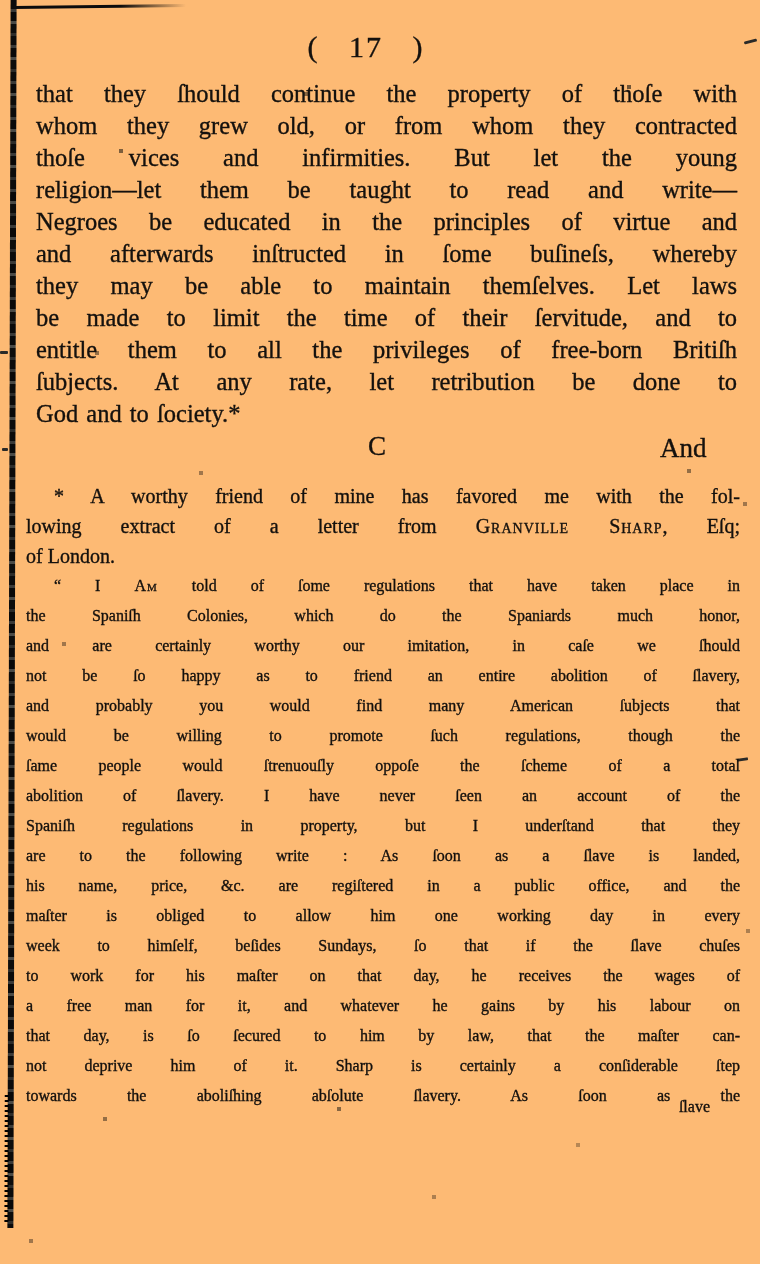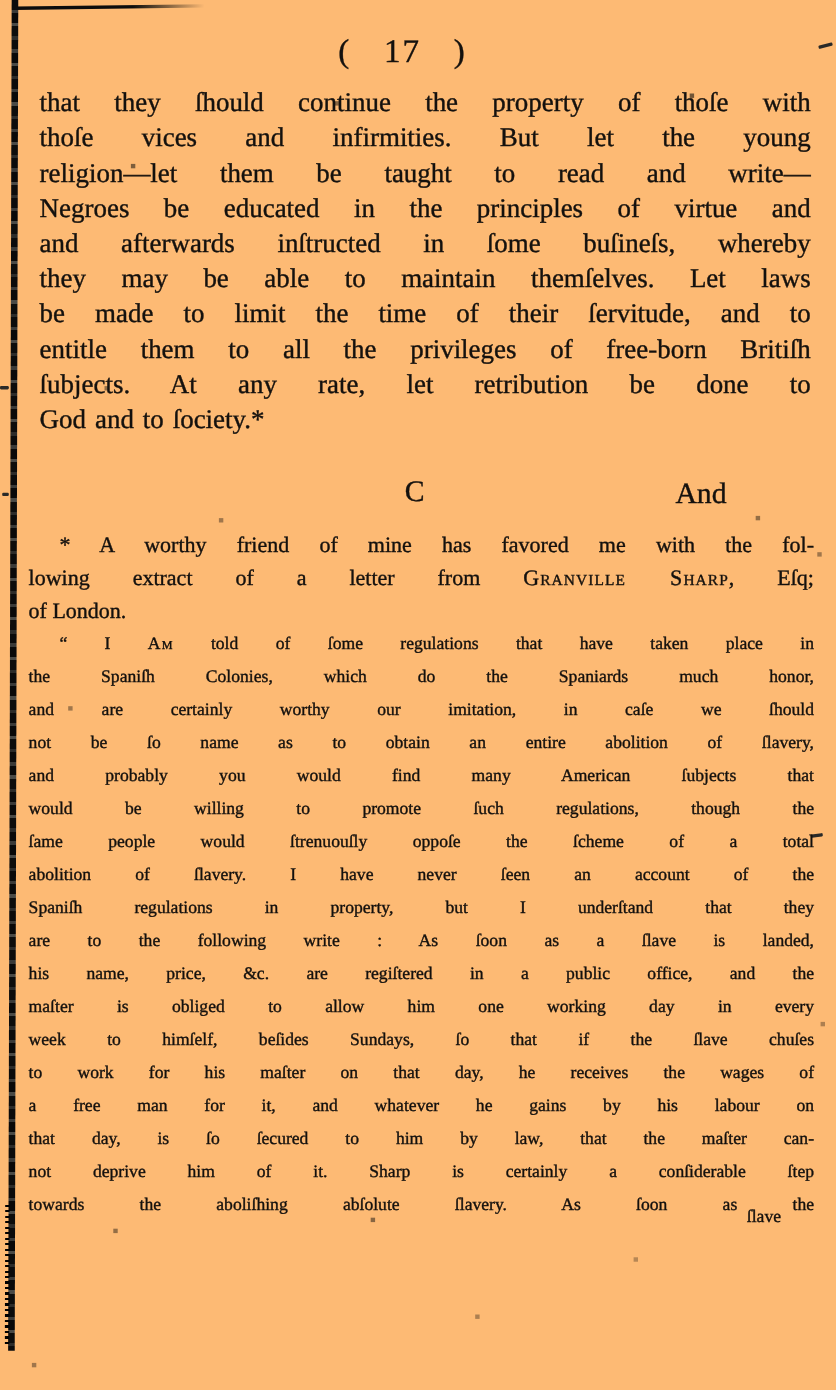--- a/index.html
+++ b/index.html
@@ -101,21 +101,21 @@
     text-align-last: justify;
     text-justify: inter-word;
     white-space: nowrap;
     overflow: visible;
   }
   .line.endline { text-align-last: left; }
   .line.indent { text-indent: 28px; }
   .sc { font-variant: small-caps; letter-spacing: 1px; }
   .sig-row { position: absolute; left: 36px; top: 431px; width: 701px; height: 36px; font-size: 27px; }
   .sig-c   { position: absolute; left: 332px; top: 0; }
-  .sig-and { position: absolute; left: 578px; top: 2px; }
+  .sig-and { position: absolute; left: 624px; top: 2px; }
   .catchword {
     position: absolute;
     left: 650px; top: 1098px; width: 60px;
     font-size: 16px;
     text-align: right;
   }
 </style>
 </head>
 <body>
 
@@ -126,20 +126,21 @@
   <div class="speckles"></div>
   <div class="dash dash-tr"></div>
   <div class="dash dash-r1"></div>
   <div class="dash dash-l1"></div>
   <div class="dash dash-l2"></div>
 
   <div class="page-num ink">( 17 )</div>
 
   <div class="main-text ink">
       <div class="line"><span>that they ſhould continue the property of thoſe with</span></div>
+      <div class="line"><span>whom they grew old, or from whom they contracted</span></div>
       <div class="line"><span>thoſe vices and infirmities.  But let the young</span></div>
       <div class="line"><span>religion—let them be taught to read and write—</span></div>
       <div class="line"><span>Negroes be educated in the principles of virtue and</span></div>
       <div class="line"><span>and afterwards inſtructed in ſome buſineſs, whereby</span></div>
       <div class="line"><span>they may be able to maintain themſelves.  Let laws</span></div>
       <div class="line"><span>be made to limit the time of their ſervitude, and to</span></div>
       <div class="line"><span>entitle them to all the privileges of free-born Britiſh</span></div>
       <div class="line"><span>ſubjects.  At any rate, let retribution be done to</span></div>
       <div class="line endline"><span>God and to ſociety.*</span></div>
     </div>
@@ -152,21 +153,21 @@
   <div class="footnote-intro ink">
       <div class="line indent"><span>* A worthy friend of mine has favored me with the fol-</span></div>
       <div class="line"><span>lowing extract of a letter from </span><span class="sc">Granville Sharp</span><span>, Eſq;</span></div>
       <div class="line endline"><span>of London.</span></div>
     </div>
 
   <div class="footnote-quote ink">
       <div class="line indent"><span>“ I </span><span class="sc">Am</span><span> told of ſome regulations that have taken place in</span></div>
       <div class="line"><span>the Spaniſh Colonies, which do the Spaniards much honor,</span></div>
       <div class="line"><span>and are certainly worthy our imitation, in caſe we ſhould</span></div>
-      <div class="line"><span>not be ſo name as to obtain an entire abolition of ſlavery,</span></div>
+      <div class="line"><span>not be ſo happy as to friend an entire abolition of ſlavery,</span></div>
       <div class="line"><span>and probably you would find many American ſubjects that</span></div>
       <div class="line"><span>would be willing to promote ſuch regulations, though the</span></div>
       <div class="line"><span>ſame people would ſtrenuouſly oppoſe the ſcheme of a total</span></div>
       <div class="line"><span>abolition of ſlavery.  I have never ſeen an account of the</span></div>
       <div class="line"><span>Spaniſh regulations in property, but I underſtand that they</span></div>
       <div class="line"><span>are to the following write :  As ſoon as a ſlave is landed,</span></div>
       <div class="line"><span>his name, price, &amp;c. are regiſtered in a public office, and the</span></div>
       <div class="line"><span>maſter is obliged to allow him one working day in every</span></div>
       <div class="line"><span>week to himſelf, beſides Sundays, ſo that if the ſlave chuſes</span></div>
       <div class="line"><span>to work for his maſter on that day, he receives the wages of</span></div>

